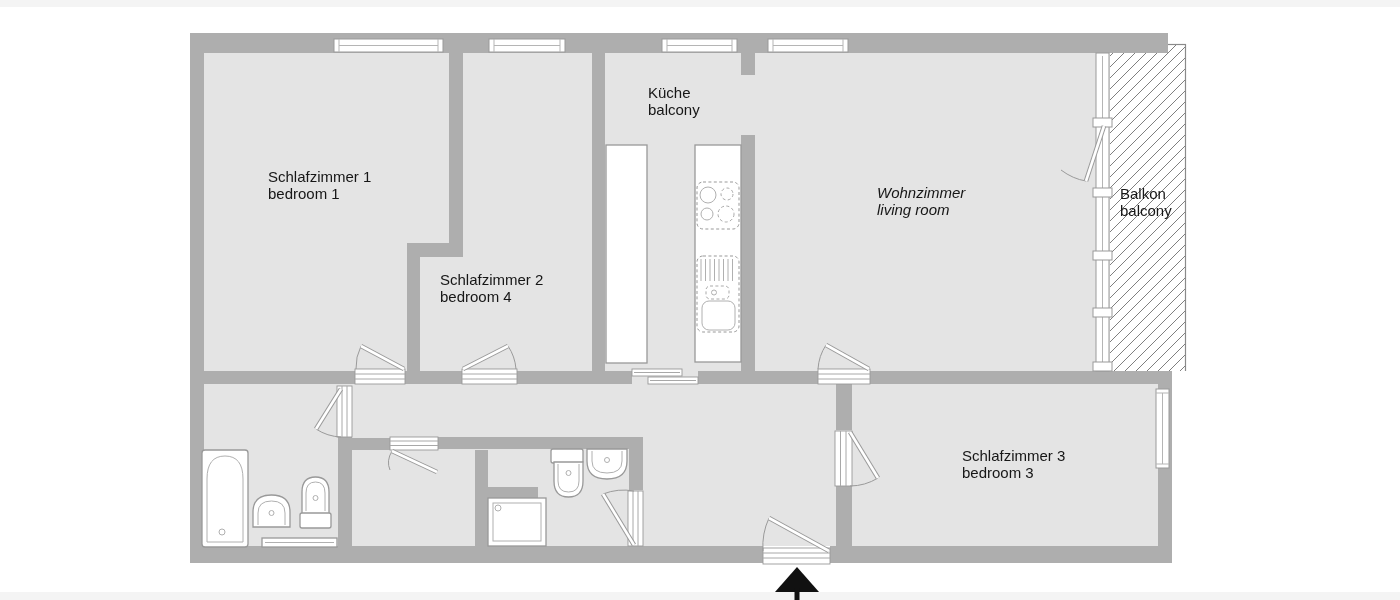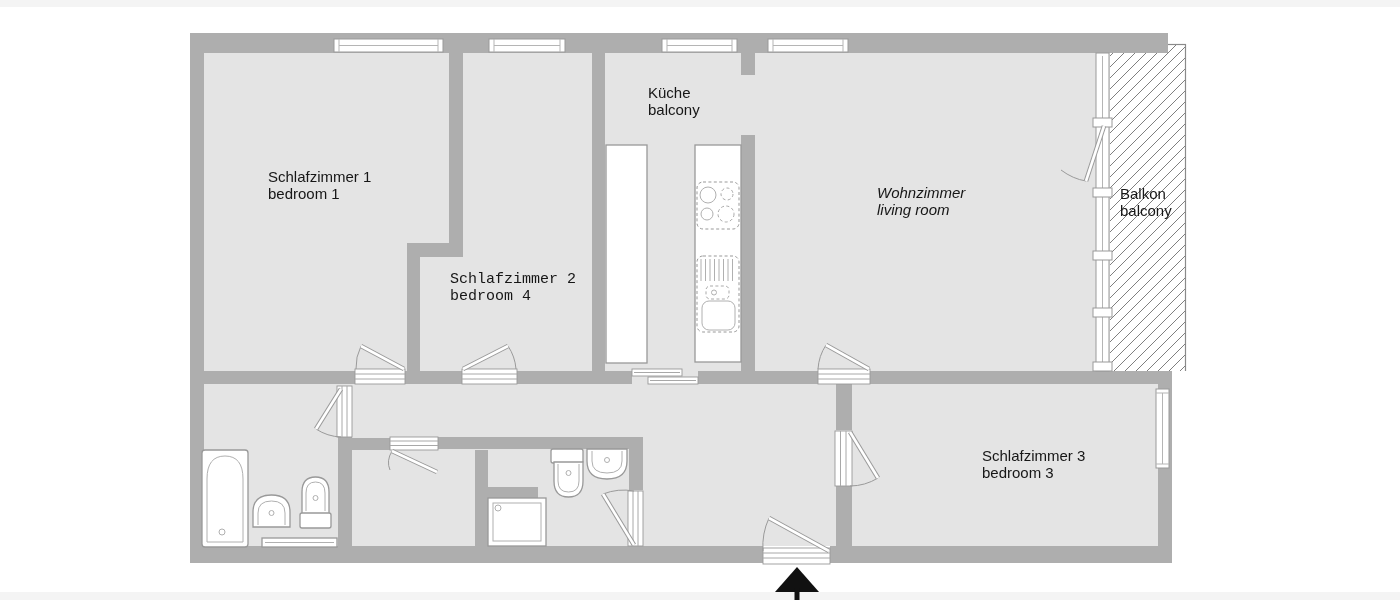--- a/index.html
+++ b/index.html
@@ -269,33 +269,33 @@
   <g>
     <polygon class="arrow" points="797,567 775,592 819,592"></polygon>
     <rect class="arrow" x="794.5" y="588" width="5" height="12"></rect>
   </g>
 </svg>
 
 <div class="room-label" style="left:268px;top:168px;">
   <div>Schlafzimmer 1</div>
   <div>bedroom 1</div>
 </div>
-<div class="room-label" style="left:450px;top:271px;font-family:Liberation Mono, monospace;">
+<div class="room-label" style="left:440px;top:271px;">
   <div>Schlafzimmer 2</div>
   <div>bedroom  4</div>
 </div>
 <div class="room-label" style="left:648px;top:84px;">
   <div>Küche</div>
   <div>balcony</div>
 </div>
 <div class="room-label" style="left:877px;top:184px;font-style:italic;">
   <div>Wohnzimmer</div>
   <div>living room</div>
 </div>
 <div class="room-label" style="left:1120px;top:185px;">
   <div>Balkon</div>
   <div>balcony</div>
 </div>
-<div class="room-label" style="left:962px;top:447px;margin-left:20px;">
+<div class="room-label" style="left:962px;top:447px;">
   <div>Schlafzimmer 3</div>
   <div>bedroom 3</div>
 </div>
 </div>
 
 </body></html>

